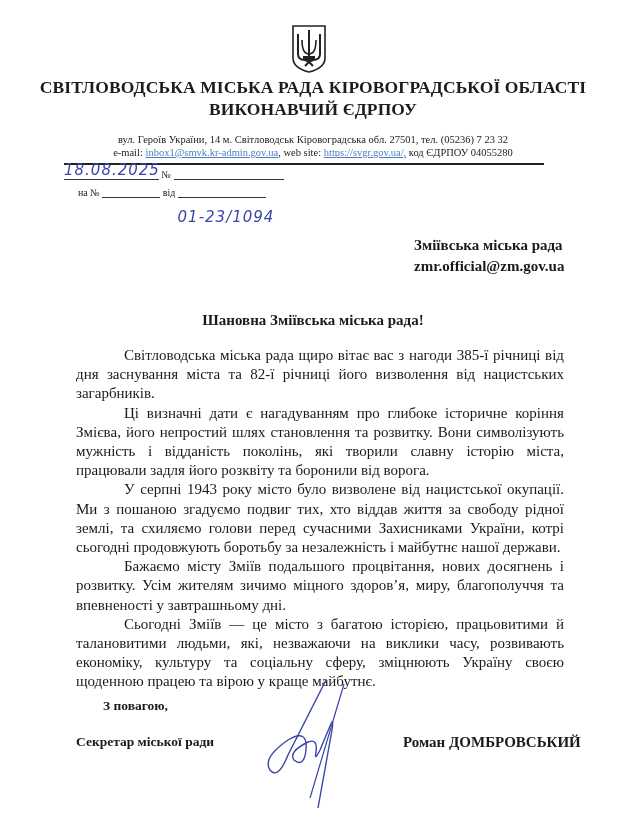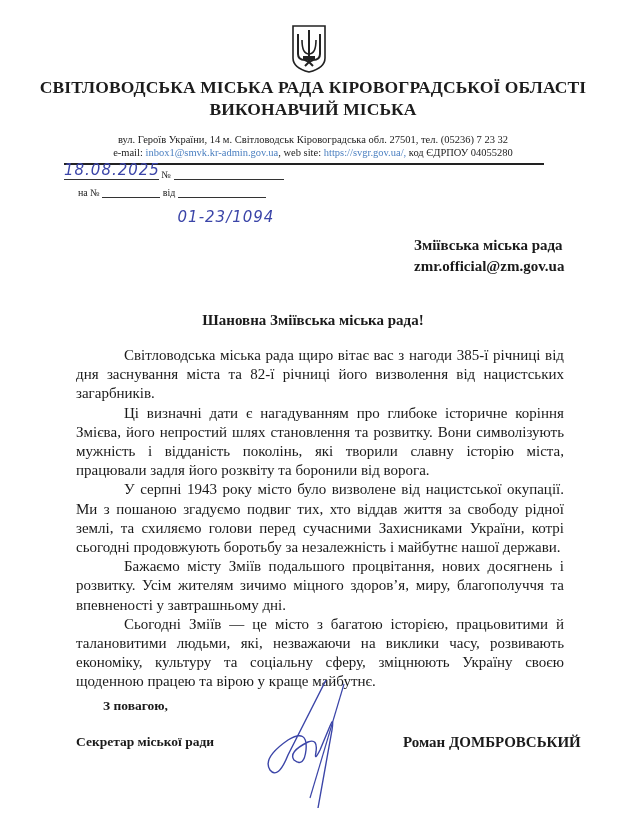--- a/index.html
+++ b/index.html
@@ -5,21 +5,21 @@
   html, body { margin:0; padding:0; background:#ffffff; }
   body { width:626px; height:821px; position:relative; overflow:hidden; font-family:"Liberation Serif", serif; color:#1a1a1a; }
   .abs { position:absolute; }
   .emblem { left:289px; top:24px; width:40px; height:50px; }
   .org { left:0; width:626px; text-align:center; font-weight:bold; font-size:17.5px; letter-spacing:0.1px; color:#1c1c1c; }
   .org1 { top:77px; }
   .org2 { top:99px; }
   .addr { left:0; width:626px; text-align:center; font-size:10.5px; color:#222; }
   .addr1 { top:134px; }
   .addr2 { top:147px; }
-  .link { color:#4a7fc0; }
+  .link { color:#4a7fc0; text-decoration:underline; }
   .rule { left:64px; top:163px; width:480px; height:2px; background:#222; }
   .reg-line { border-bottom:1px solid #333; display:inline-block; height:12px; vertical-align:bottom; }
   .regrow1 { left:64px; top:167px; font-size:10px; color:#222; }
   .regrow2 { left:64px; top:185px; font-size:10px; color:#222; }
   .hand { font-family:"DejaVu Sans", sans-serif; font-style:italic; color:#3b45a8; font-size:15px; letter-spacing:1px; }
   .recipient { left:380px; top:235px; width:230px; text-align:left; font-weight:bold; font-size:15px; line-height:21px; padding-left:34px; box-sizing:border-box; }
   .salutation { left:0; width:626px; top:312px; text-align:center; font-weight:bold; font-size:15px; }
   .body { left:76px; top:346px; width:488px; font-size:15px; line-height:19.2px; text-align:justify; }
   .body p { margin:0; text-indent:48px; }
   .closing { left:76px; top:698px; font-weight:bold; font-size:13.5px;margin-left:27px; }
@@ -34,21 +34,21 @@
   <svg width="40" height="50" viewBox="0 0 40 50">
     <path d="M4 2 H36 V34 Q36 44 20 48 Q4 44 4 34 Z" fill="none" stroke="#222" stroke-width="1.6"></path>
     <path d="M20 6 L20 38 M20 38 L16 42 M20 38 L24 42" stroke="#222" stroke-width="2" fill="none"></path>
     <path d="M9 10 L9 30 Q9 36 16 36 L20 38 L24 36 Q31 36 31 30 L31 10" stroke="#222" stroke-width="2" fill="none"></path>
     <path d="M13 16 Q13 30 20 30 Q27 30 27 16" stroke="#222" stroke-width="1.6" fill="none"></path>
     <rect x="14" y="32" width="12" height="4" fill="#222"></rect>
   </svg>
 </div>
 
 <div class="abs org org1">СВІТЛОВОДСЬКА  МІСЬКА РАДА КІРОВОГРАДСЬКОЇ ОБЛАСТІ</div>
-<div class="abs org org2">ВИКОНАВЧИЙ МІСЬКА</div>
+<div class="abs org org2">ВИКОНАВЧИЙ ЄДРПОУ</div>
 
 <div class="abs addr addr1">вул. Героїв України, 14 м. Світловодськ Кіровоградська обл. 27501, тел. (05236) 7 23 32</div>
 <div class="abs addr addr2">
   <span>e-mail: </span><span class="link">inbox1@smvk.kr-admin.gov.ua</span><span>, web site: </span><span class="link">https://svgr.gov.ua/,</span><span> код ЄДРПОУ 04055280</span>
 </div>
 <div class="abs rule"></div>
 
 <div class="abs regrow1">
   <span class="reg-line" style="width:95px;position:relative;">
     <span class="hand abs" style="left:0;top:-6px;white-space:nowrap;">18.08.2025</span>

